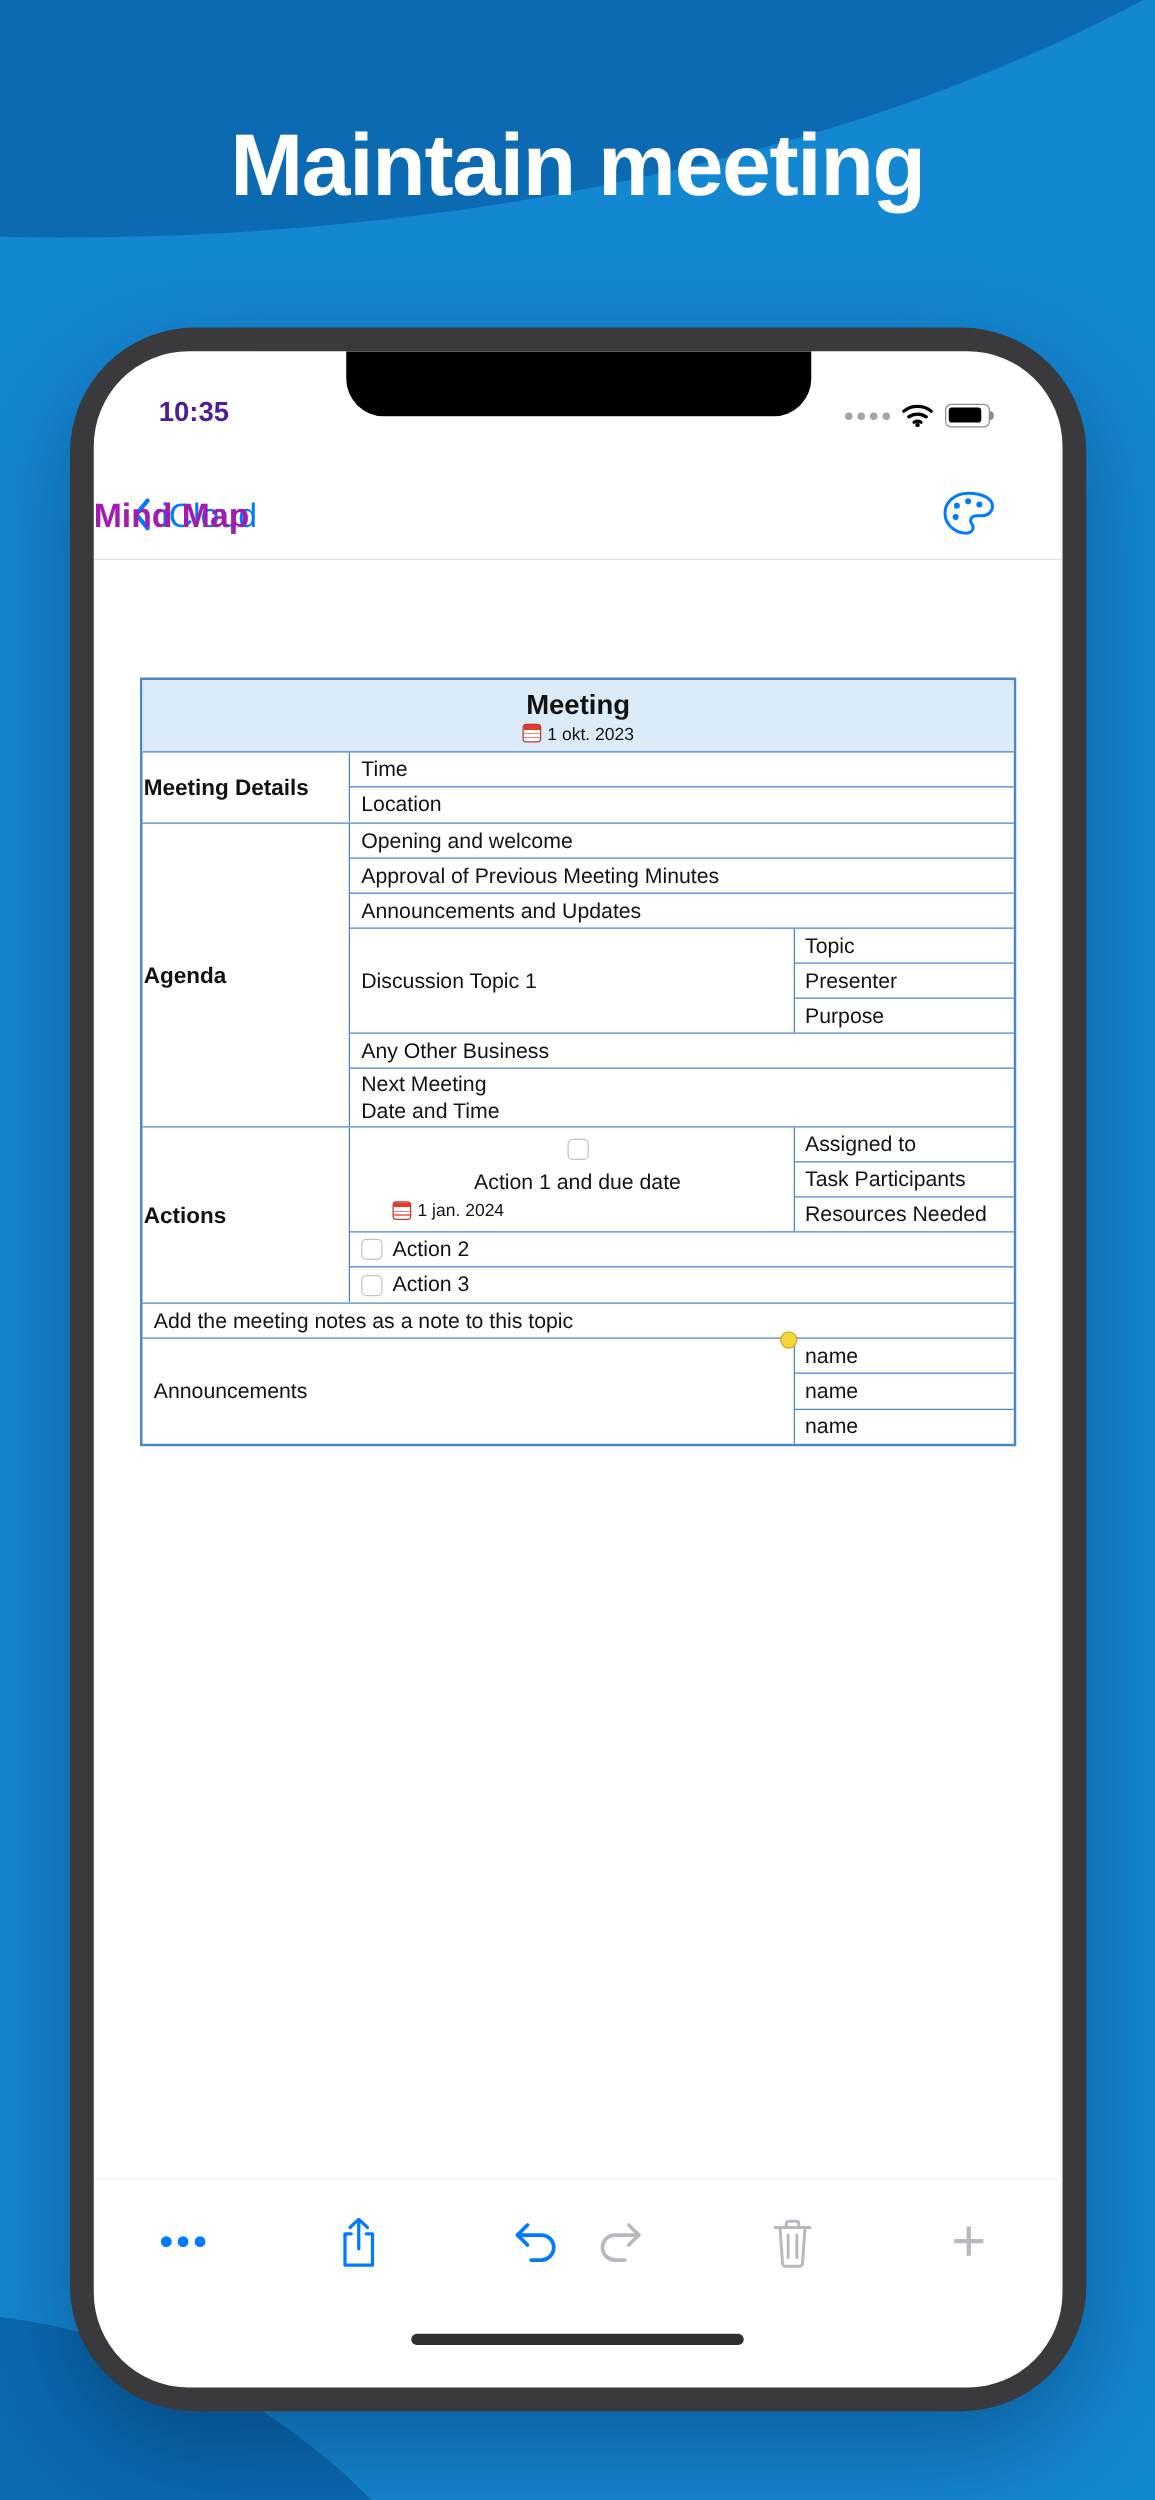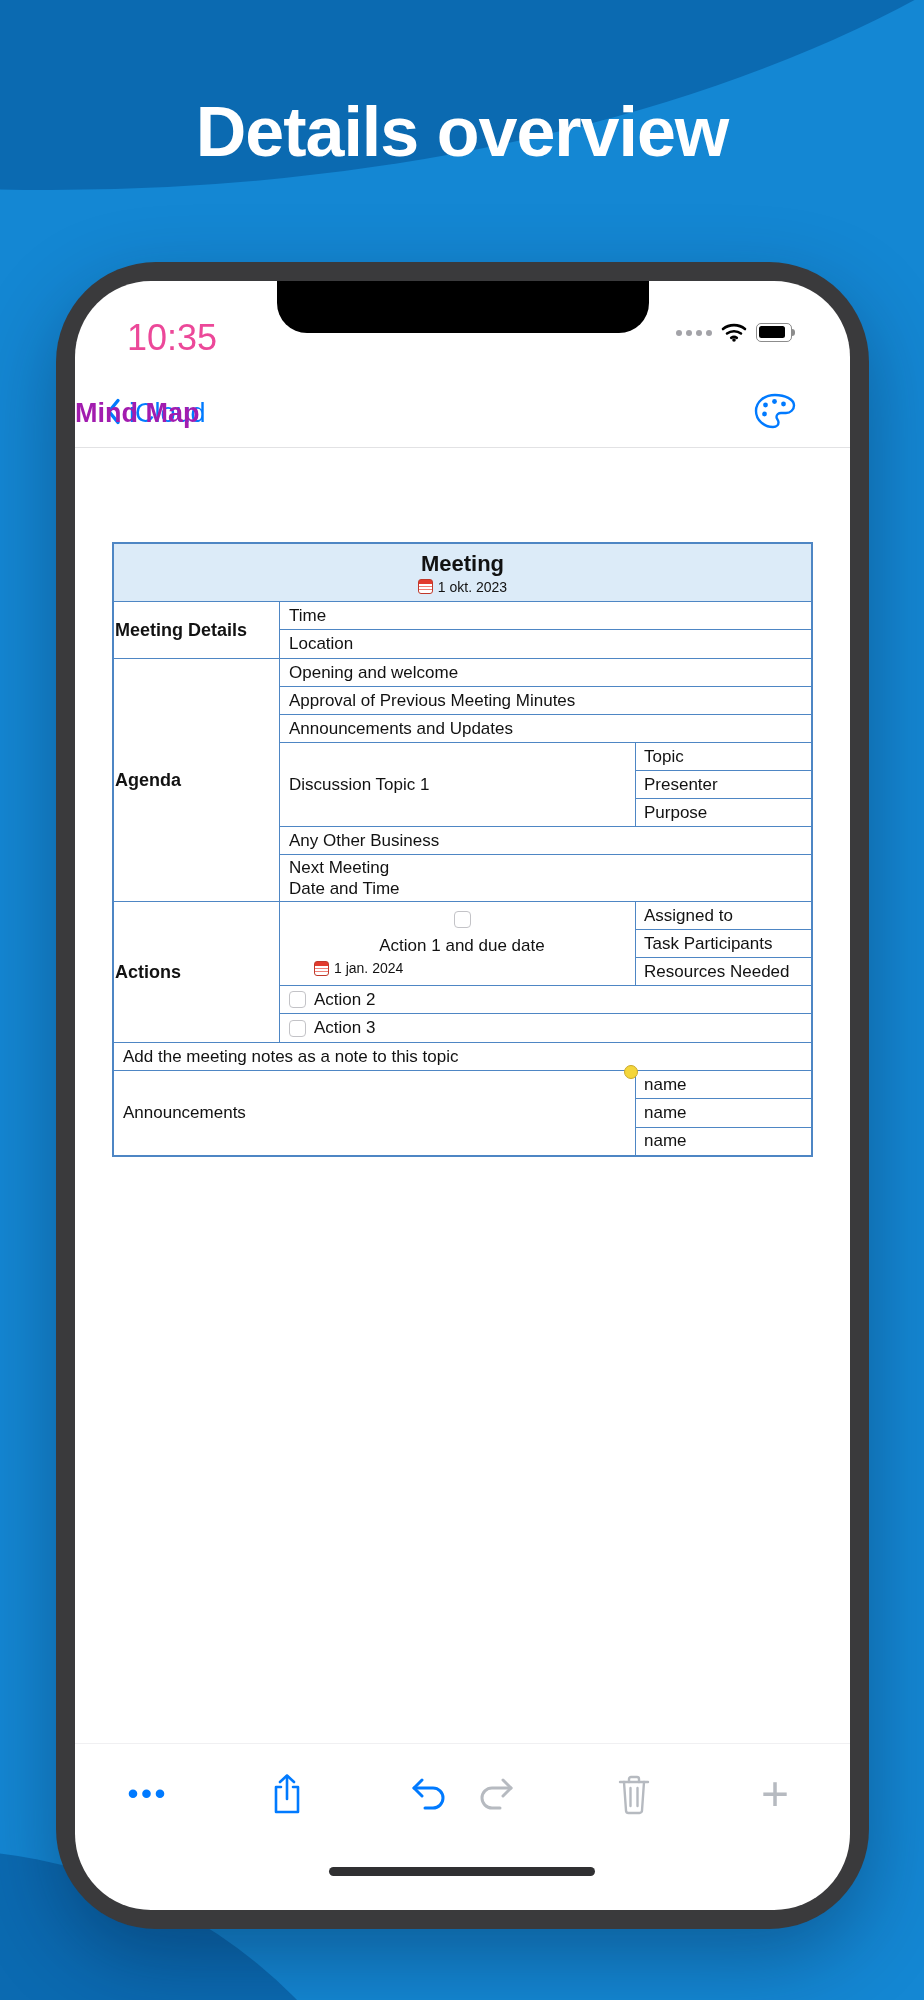--- a/index.html
+++ b/index.html
@@ -14,21 +14,21 @@
 
   
   .phone{position:absolute;left:56px;top:262px;width:813px;height:1667px;
     background:#3a3a3c;border-radius:100px;box-shadow:0 30px 80px rgba(0,20,50,.35);}
   .screen{position:absolute;left:19px;top:19px;width:775px;height:1629px;
     background:#ffffff;border-radius:76px;overflow:hidden;}
   .notch{position:absolute;top:0;left:50%;transform:translateX(-50%);
     width:372px;height:52px;background:#000;border-radius:0 0 30px 30px;}
 
   
-  .time{position:absolute;left:52px;top:36px;font-size:36px;font-weight:normal;color:#ec4899;}
+  .time{position:absolute;left:52px;top:36px;font-size:22px;font-weight:bold;color:#4c1d95;}
   .status-right{position:absolute;right:53px;top:42px;display:flex;align-items:center;gap:9px;}
   .cell-dots{display:flex;gap:4px;align-items:center;}
   .cell-dots i{width:6px;height:6px;border-radius:50%;background:#a3a3a8;}
   .battery{position:relative;width:41px;height:19px;display:inline-block;}
   .battery .body{position:absolute;left:0;top:0;width:34px;height:17px;
     border:1.5px solid rgba(0,0,0,.45);border-radius:5px;}
   .battery .level{position:absolute;left:2.5px;top:2.5px;width:26px;height:12px;border-radius:2.5px;background:#000;}
   .battery .tip{position:absolute;right:2px;top:6px;width:3px;height:7px;border-radius:0 3px 3px 0;background:rgba(0,0,0,.45);}
 
   
@@ -85,21 +85,21 @@
 
   .home-indicator{position:absolute;left:254px;top:1586px;width:266px;height:9px;border-radius:5px;background:#303032;}
 </style>
 </head>
 <body>
 
 <div class="canvas">
   <div class="bg-blob blob-top"></div>
   <div class="bg-blob blob-bottom"></div>
 
-  <h1 class="hero-title">Details overview</h1>
+  <h1 class="hero-title">Maintain meeting</h1>
 
   <div class="phone">
     <div class="screen">
       <div class="notch"></div>
 
       <span class="time">10:35</span>
       <div class="status-right">
         <span class="cell-dots">
             <i></i>
             <i></i>

